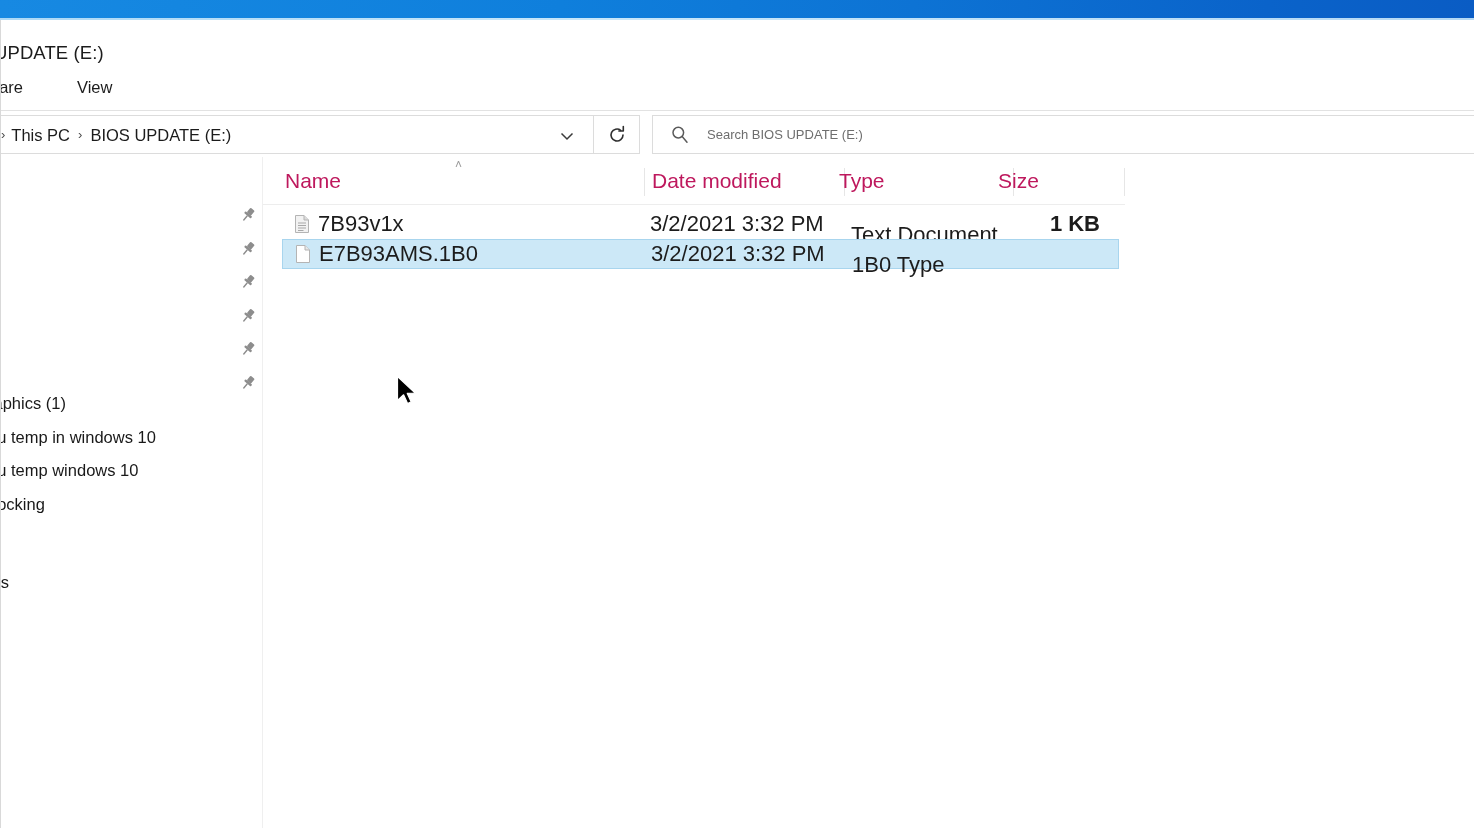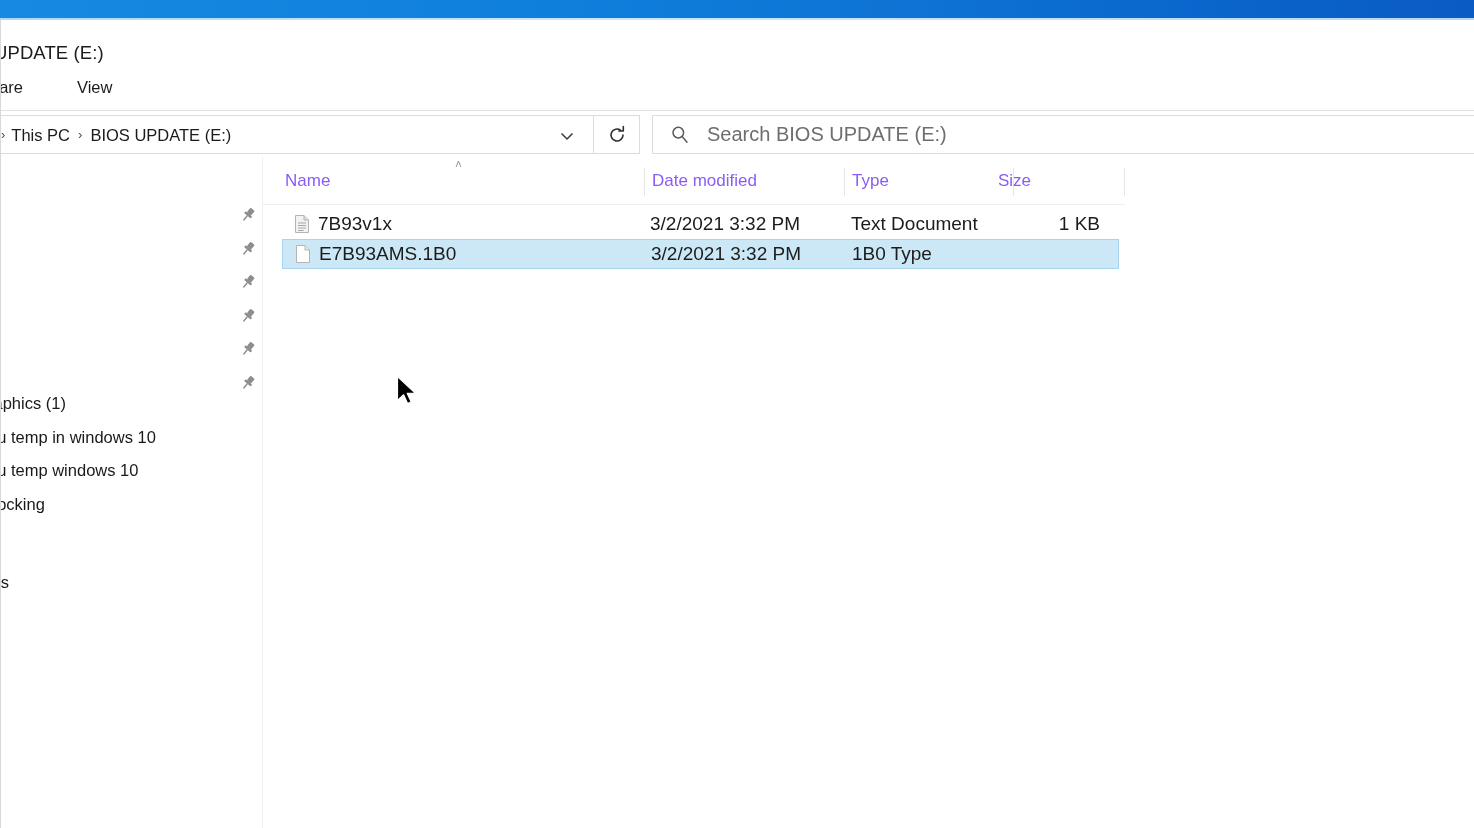--- a/index.html
+++ b/index.html
@@ -165,21 +165,21 @@
   }
   .search-icon-wrap {
     width: 54px;
     display: flex;
     align-items: center;
     justify-content: center;
     color: #5a5a5a;
     flex: none;
   }
   .search-placeholder {
-    font-size: 20px;
+    font-size: 13px;
     color: #6e6e6e;
     white-space: nowrap;
   }
 
   
   .nav-pane {
     position: absolute;
     left: 0; top: 137px;
     width: 262px;
     height: 691px;
@@ -224,22 +224,22 @@
     left: 0; top: 0;
     width: 862px;
     height: 48px;
   }
   .col-header {
     position: absolute;
     top: 0;
     height: 48px;
     display: flex;
     align-items: center;
-    font-size: 17px;
-    color: #8b5cf6;
+    font-size: 21px;
+    color: #be185d;
     white-space: nowrap;
     cursor: default;
   }
   .col-divider {
     position: absolute;
     top: 11px;
     width: 1px;
     height: 28px;
     background: #e6e6e6;
   }
@@ -270,28 +270,28 @@
   .row.selected {
     background: #cce8f7;
     border: 1px solid #a8d5ee;
   }
   .cell {
     position: absolute;
     top: 0;
     height: 100%;
     display: flex;
     align-items: center;
-    font-size: 19px;
+    font-size: 22px;
     color: #1c1c1c;
     white-space: nowrap;
   }
   .cell.name { left: 36px; }
   .cell.date { left: 368px; }
-  .cell.type { left: 569px; }
-  .cell.size { left: 601px; width: 217px; justify-content: flex-end; }
+  .cell.type { left: 569px; margin-top: 11px; }
+  .cell.size { left: 601px; width: 217px; justify-content: flex-end; font-weight: bold; }
 
   .file-icon {
     position: absolute;
     left: 12px;
     top: 50%;
     transform: translateY(-50%);
     width: 16px;
     height: 20px;
   }
 
@@ -424,21 +424,21 @@
   <div class="filelist">
 
     <div class="col-headers">
       <div class="col-header" style="left:22px">Name</div>
       <div class="sort-caret">˄</div>
 
       <div class="col-divider" style="left:381px"></div>
       <div class="col-header" style="left:389px">Date modified</div>
 
       <div class="col-divider" style="left:581px"></div>
-      <div class="col-header" style="left:589px">Type</div>
+      <div class="col-header" style="left:576px">Type</div>
 
       <div class="col-divider" style="left:750px"></div>
       <div class="col-header" style="left:735px">Size</div>
 
       <div class="col-divider" style="left:861px"></div>
       <div class="header-underline"></div>
     </div>
 
     <div class="row" style="top:52px">
       <span class="file-icon">

